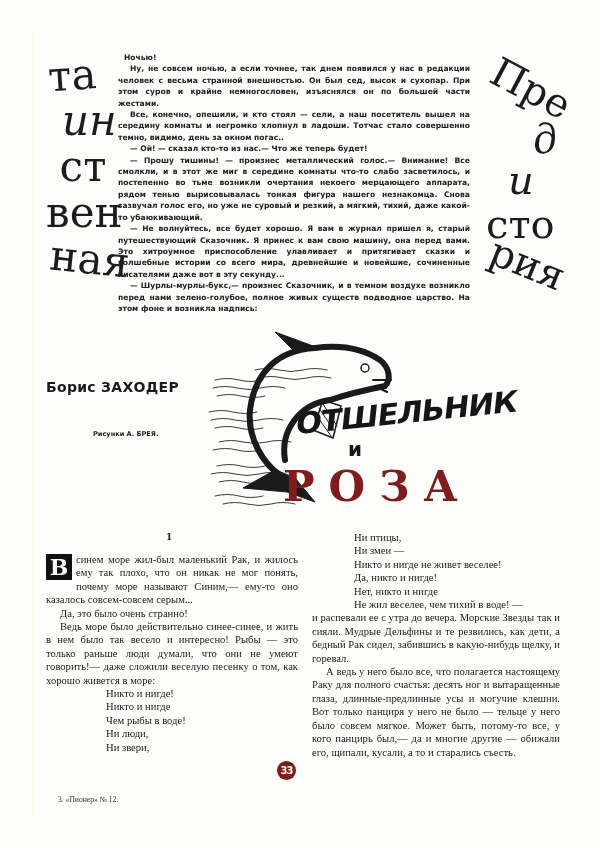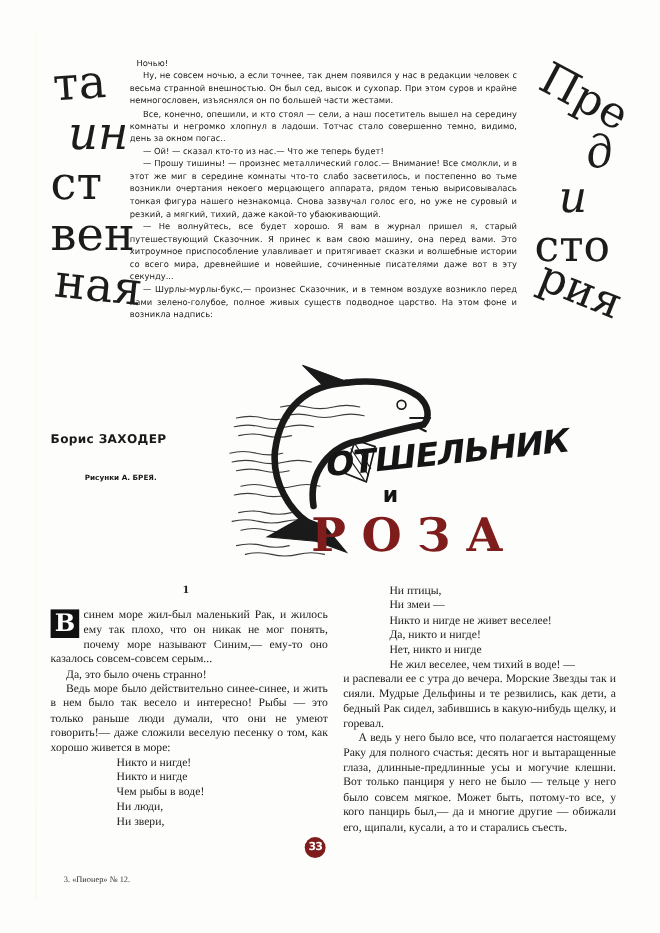--- a/index.html
+++ b/index.html
@@ -13,60 +13,60 @@
     .page-edge {
       position: absolute; left: 32px; top: 28px; width: 2px; height: 790px;
       background: linear-gradient(#fffbe8, #fff8e0);
       opacity: .6;
     }
 
     
     .intro {
       position: absolute; left: 118px; top: 52px; width: 352px;
       font-family: "DejaVu Sans", sans-serif;
-      font-size: 7.6px; line-height: 11.4px; font-weight: normal;
+      font-size: 7.6px; line-height: 11.4px; font-weight: bold;
       color: #222;
       text-align: justify;
     }
     .intro p { margin: 0; text-indent: 12px; }
     .intro p.first { text-indent: 6px; }
 
     
     .deco-left {
       position: absolute; left: 40px; top: 52px; width: 80px;
       font-family: "DejaVu Serif", serif;
       font-size: 42px; line-height: 46px; color: #1c1c1c;
     }
     .deco-left div { white-space: nowrap; }
     .deco-left .s1 { margin-left: 8px; transform: rotate(-4deg); }
     .deco-left .s2 { margin-left: 22px; font-style: italic; }
-    .deco-left .s3 { margin-left: 6px; }
+    .deco-left .s3 { margin-left: 6px; text-align: center; }
     .deco-left .s4 { margin-left: 6px; }
     .deco-left .s5 { margin-left: 10px; transform: rotate(6deg); }
 
     .deco-right {
       position: absolute; left: 478px; top: 70px; width: 110px;
       font-family: "DejaVu Serif", serif;
       font-size: 40px; line-height: 44px; color: #1c1c1c;
     }
     .deco-right div { white-space: nowrap; }
     .deco-right .r1 { transform: rotate(28deg); margin-left: 10px; }
     .deco-right .r2 { margin-left: 54px; font-style: italic; transform: rotate(-10deg); }
     .deco-right .r3 { margin-left: 30px; font-style: italic; }
     .deco-right .r4 { margin-left: 8px; }
     .deco-right .r5 { margin-left: 10px; transform: rotate(22deg); }
 
     
     .author {
-      position: absolute; left: 46px; top: 393px;
-      font-family: "DejaVu Sans", sans-serif; font-weight: bold;
-      font-size: 11px; letter-spacing: .3px;
+      position: absolute; left: 46px; top: 379px;
+      font-family: "DejaVu Sans", sans-serif; font-weight: bold;
+      font-size: 14px; letter-spacing: .3px;
     }
     .illustrator {
-      position: absolute; left: 30px; top: 430px;
+      position: absolute; left: 46px; top: 430px;
       font-family: "DejaVu Sans", sans-serif; font-weight: bold;
       font-size: 6.6px;
       padding-left: 47px;
     }
 
     
     .illustration {
       position: absolute; left: 195px; top: 320px; width: 290px; height: 200px;
     }
     .title-line1 {

